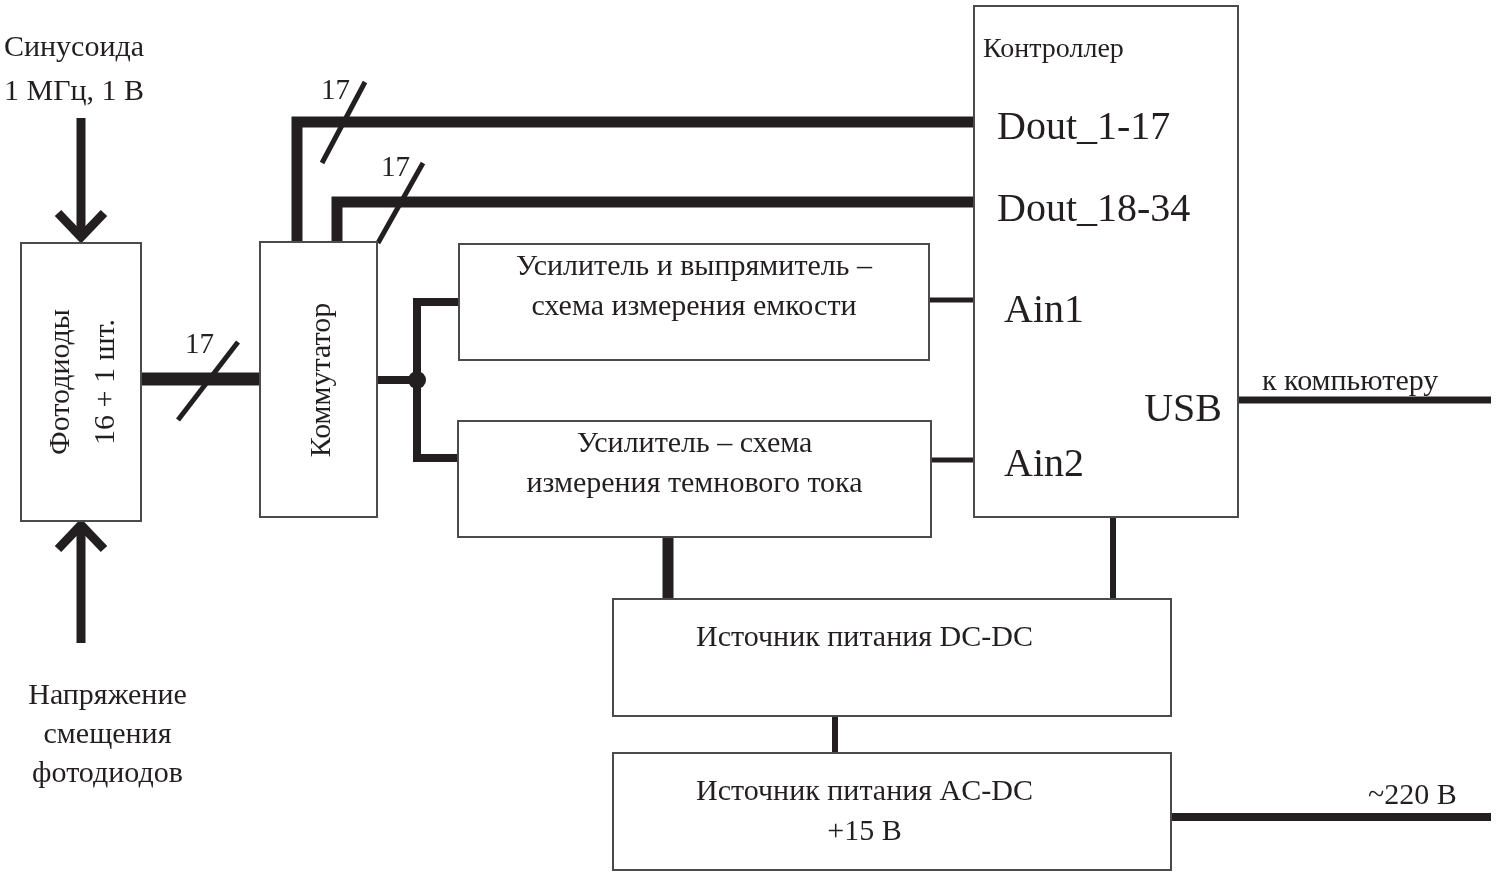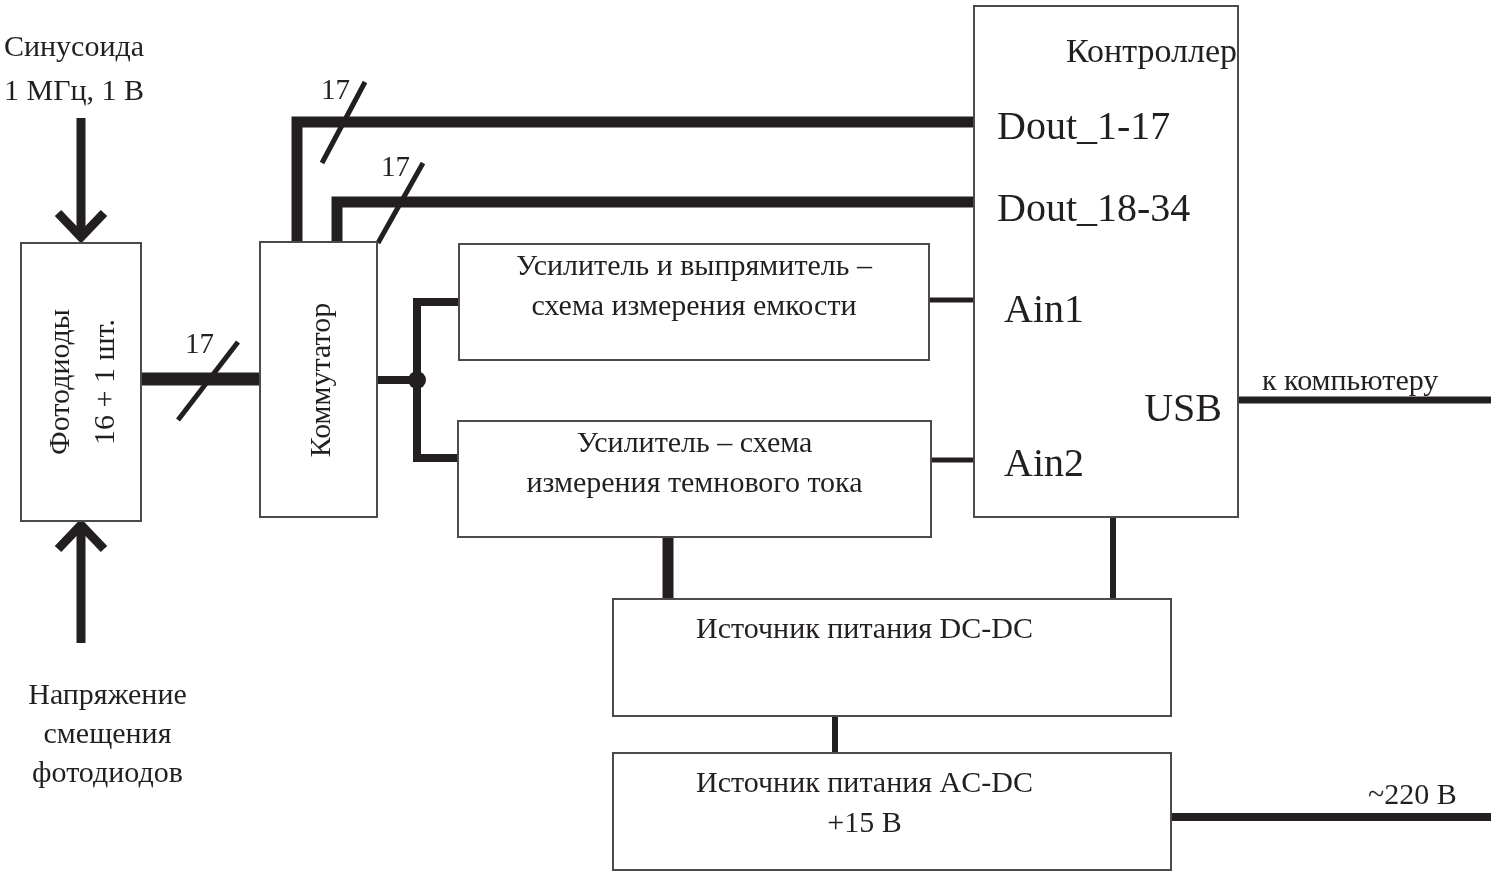--- a/index.html
+++ b/index.html
@@ -11,32 +11,32 @@
   #wiring { position:absolute; left:0; top:0; z-index:0; }
   #wiring line, #wiring polyline { stroke:#231f20; }
   #wiring circle { fill:#231f20; }
   .box {
     position:absolute; z-index:1; border:2px solid #4b4b4b; background:#ffffff;
   }
   .center2 {
     display:flex; flex-direction:column; align-items:center; 
     text-align:center; height:100%; font-size:30px; line-height:40px; white-space:nowrap;
   }
-  .psu-pad { padding-top:8px; padding-right:55px; }
+  .psu-pad { padding-top:16px; padding-right:55px; }
   .vtext {
     position:absolute; left:50%; top:50%;
     transform:translate(-50%,-50%) rotate(-90deg);
     text-align:center; white-space:nowrap; font-size:30px; line-height:45px;
   }
   .flabel { position:absolute; z-index:2; font-size:30px; line-height:34px; white-space:nowrap; }
   .multiline { line-height:44px; }
   .bias-lines { line-height:39px; text-align:center; width:215px; }
   .bus17 { position:absolute; z-index:2; font-size:29px; line-height:32px;font-family:Liberation Serif, serif; }
   .port { position:absolute; font-size:40px; line-height:34px; white-space:nowrap; }
-  .ctitle { position:absolute; left:8px; right:0; top:25px; text-align:right; font-size:34px; }
+  .ctitle { position:absolute; left:8px; right:0; top:25px; text-align:left; font-size:28px; }
 </style>
 </head>
 <body>
 
 <div id="canvas">
 
   <svg id="wiring" width="1496" height="882" viewBox="0 0 1496 882">
 
     <line x1="81" y1="118" x2="81" y2="232" stroke-width="9"></line>
     <polyline points="58,213 81,237 104,213" fill="none" stroke-width="9"></polyline>

